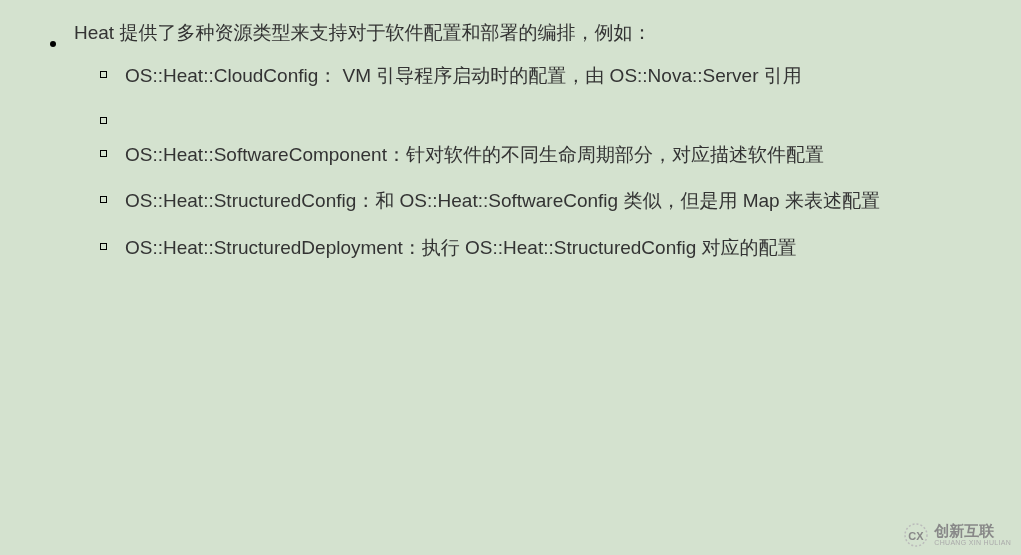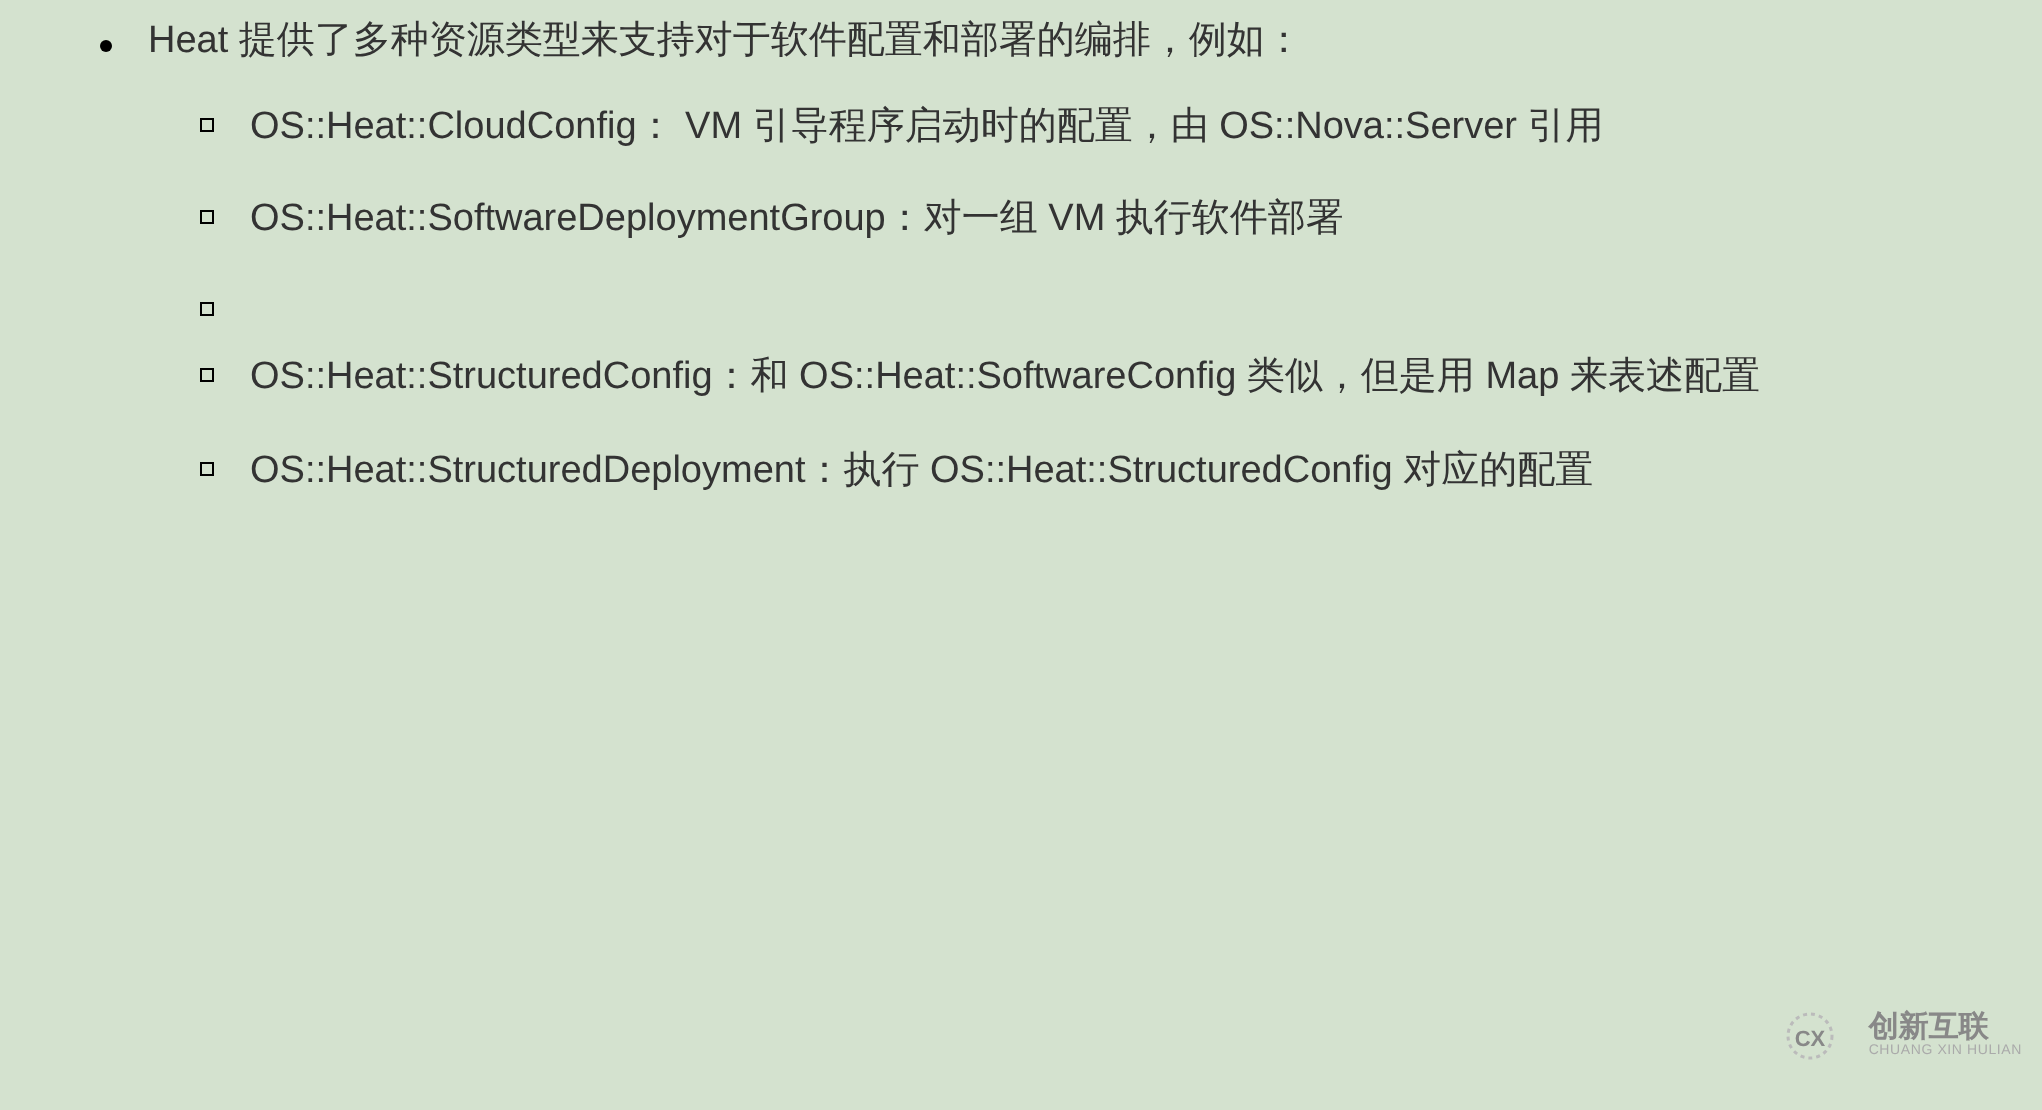--- a/index.html
+++ b/index.html
@@ -13,23 +13,24 @@
       background-color: #d4e2cf;
       font-family: "Microsoft YaHei", "SimSun", Arial, sans-serif;
       font-size: 19px;
       color: #333;
       position: relative;
       padding: 8px 40px 8px 30px;
       line-height: 1.4;
     }
     .top-bullet-row {
       display: flex;
-      align-items: flex-start;
+      align-items: flex-end;
       margin-bottom: 14px;
       margin-left: 20px;
+      margin-top: 12px;
     }
     .dot-bullet {
       width: 6px;
       height: 6px;
       background-color: #000;
       border-radius: 50%;
       margin-top: 12px;
       margin-right: 18px;
       flex-shrink: 0;
     }
@@ -54,27 +55,27 @@
       flex-shrink: 0;
     }
     .sub-text {
       font-size: 19px;
       line-height: 1.6;
       max-width: 870px;
       text-align: center;
     }
     .watermark {
       position: absolute;
-      bottom: 23px;
+      bottom: 6px;
       right: 10px;
       display: flex;
       align-items: center;
       font-size: 11px;
       color: #999;
-      gap: 15px;
+      gap: 4px;
     }
     .watermark-logo {
       width: 28px;
       height: 28px;
       position: relative;
       display: flex;
       align-items: center;
       justify-content: center;
     }
     .watermark-text {
@@ -101,24 +102,24 @@
   <div class="top-text">Heat 提供了多种资源类型来支持对于软件配置和部署的编排，例如：</div>
 </div>
 
 <div class="sub-list">
   <div class="sub-item">
     <div class="square-bullet"></div>
     <div class="sub-text">OS::Heat::CloudConfig：   VM 引导程序启动时的配置，由 OS::Nova::Server 引用</div>
   </div>
   <div class="sub-item">
     <div class="square-bullet"></div>
-    <div class="sub-text">OS::Heat::SoftwareDeploymentGroup：对一组 VM 执行软件部署</div>
   </div>
   <div class="sub-item">
     <div class="square-bullet"></div>
+    <div class="sub-text">OS::Heat::SoftwareComponent：针对软件的不同生命周期部分，对应描述软件配置</div>
   </div>
   <div class="sub-item">
     <div class="square-bullet"></div>
     <div class="sub-text">OS::Heat::StructuredConfig：和 OS::Heat::SoftwareConfig 类似，但是用 Map 来表述配置</div>
   </div>
   <div class="sub-item">
     <div class="square-bullet"></div>
     <div class="sub-text">OS::Heat::StructuredDeployment：执行 OS::Heat::StructuredConfig 对应的配置</div>
   </div>
 </div>

